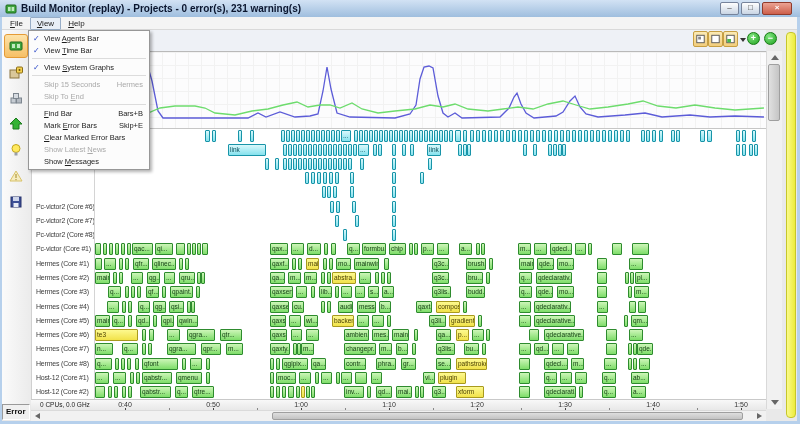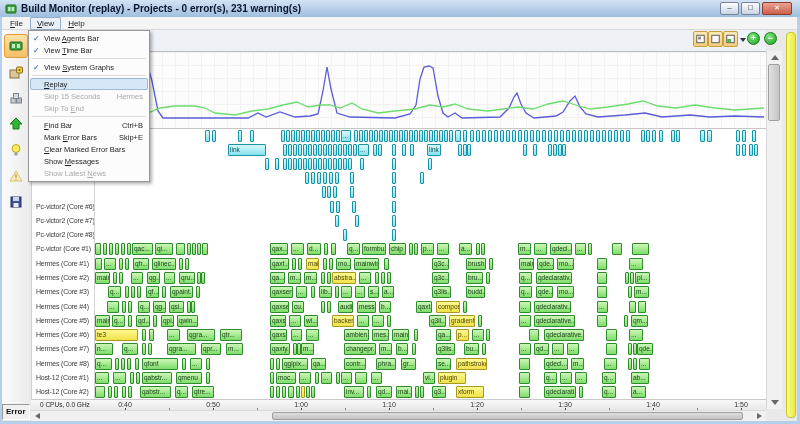--- a/index.html
+++ b/index.html
@@ -684,59 +684,54 @@
         <span class="lbl">View <u>T</u>ime Bar</span>
         <span class="sc"></span>
       </div>
       <div class="msep"></div>
       <div class="mi">
         <span class="chk">✓</span>
         <span class="lbl">View <u>S</u>ystem Graphs</span>
         <span class="sc"></span>
       </div>
       <div class="msep"></div>
-      <div class="mi hl">
-        <span class="chk"></span>
-        <span class="lbl"><u>R</u>eplay</span>
-        <span class="sc"></span>
-      </div>
       <div class="mi dis">
         <span class="chk"></span>
         <span class="lbl">Skip 15 Seconds</span>
         <span class="sc">Hermes</span>
       </div>
       <div class="mi dis">
         <span class="chk"></span>
         <span class="lbl">Skip To <u>E</u>nd</span>
         <span class="sc"></span>
       </div>
       <div class="msep"></div>
       <div class="mi">
         <span class="chk"></span>
         <span class="lbl"><u>F</u>ind Bar</span>
-        <span class="sc">Ctrl+B</span>
+        <span class="sc">Bars+B</span>
       </div>
       <div class="mi">
         <span class="chk"></span>
         <span class="lbl">Mark <u>E</u>rror Bars</span>
         <span class="sc">Skip+E</span>
       </div>
       <div class="mi">
         <span class="chk"></span>
         <span class="lbl"><u>C</u>lear Marked Error Bars</span>
         <span class="sc"></span>
       </div>
+      <div class="mi dis">
+        <span class="chk"></span>
+        <span class="lbl">Show Latest <u>N</u>ews</span>
+        <span class="sc"></span>
+      </div>
       <div class="mi">
         <span class="chk"></span>
         <span class="lbl">Show <u>M</u>essages</span>
         <span class="sc"></span>
       </div>
-      <div class="mi dis">
-        <span class="chk"></span>
-        <span class="lbl">Show Latest <u>N</u>ews</span>
-        <span class="sc"></span>
-      </div>
     </div>
 
   <div class="fr" style="left:0;top:17px;width:2px;height:405px;"></div>
   <div class="fr" style="left:797px;top:17px;width:3px;height:405px;"></div>
   <div class="fr" style="left:0;top:421px;width:800px;height:3px;"></div>
 </div>
 
 </body></html>

